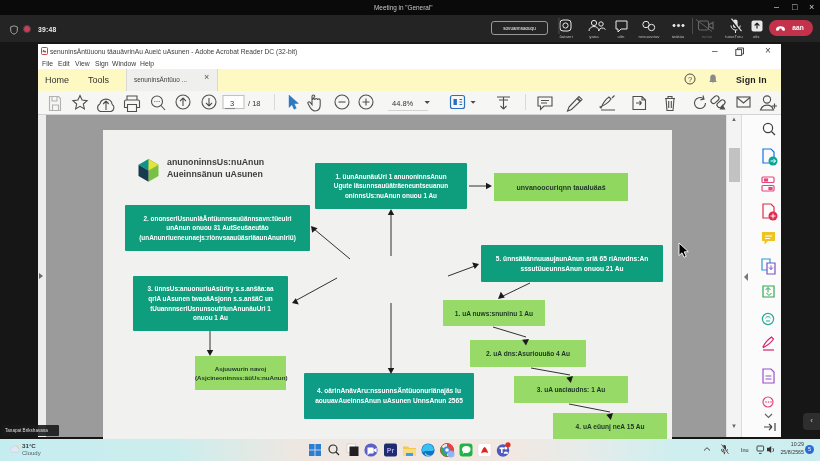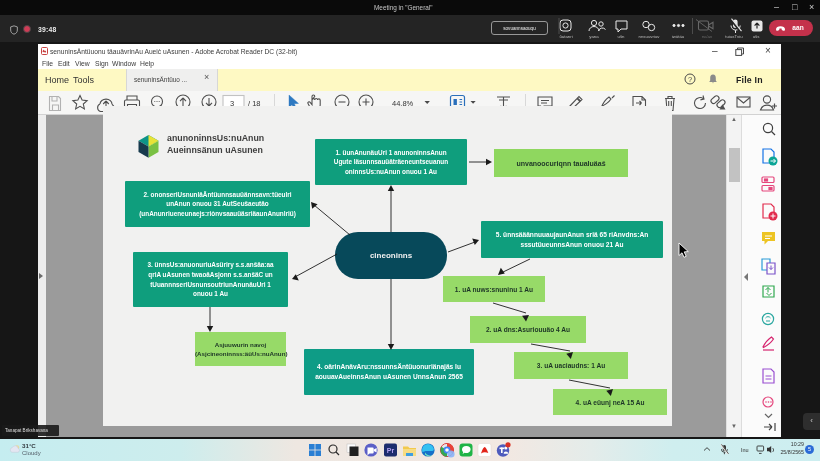--- a/index.html
+++ b/index.html
@@ -19,35 +19,35 @@
 
 #win{left:38px;top:44px;width:743px;height:393px;background:#fff}
 #wtitle{left:0;top:0;width:743px;height:14px;background:#fff;color:#3c3c3c;font-size:6.7px}
 #wtitle .t{position:absolute;left:12px;top:4px}
 .wc2{position:absolute;top:1px;color:#454545;font-size:10px}
 #wmenu{left:0;top:14px;width:743px;height:11px;background:#fff;color:#3a3a3a;font-size:6.8px}
 #wmenu span{position:absolute;top:2px}
 #wtabs{left:0;top:25px;width:743px;height:22px;background:#fef9c3;color:#333}
 #tabactive{position:absolute;left:88px;top:0;width:92px;height:22px;background:#efefee;border-left:1px solid #d7d7d6;border-right:1px solid #d7d7d6}
 #wtabs .home{position:absolute;left:7px;top:6px;font-size:9px}
-#wtabs .tools{position:absolute;left:35px;top:6px;font-size:9px}
+#wtabs .tools{position:absolute;left:50px;top:6px;font-size:9px}
 #wtabs .tabt{position:absolute;left:96px;top:7px;font-size:6.4px;color:#3e3e3e}
 #wtabs .tabx{position:absolute;left:166px;top:3px;font-size:9px;color:#555}
 #signin{position:absolute;left:698px;top:6px;font-size:8.8px;color:#1f1f1f;font-weight:bold;letter-spacing:.2px}
 #wtool{left:0;top:47px;width:743px;height:24px;background:#f6f6f5;border-bottom:1px solid #d2d2d2}
 #navstrip{left:0;top:71px;width:8px;height:322px;background:#ededed}
 #navarrow{left:1px;top:229px;width:0;height:0;border-left:4px solid #6b6b6b;border-top:3.5px solid transparent;border-bottom:3.5px solid transparent}
 #docarea{left:8px;top:71px;width:680px;height:322px;background:#9b9b9b}
 #scrollv{left:688px;top:71px;width:15px;height:322px;background:#f3f3f3;border-left:1px solid #e0e0e0}
 #thumb{position:absolute;left:2px;top:33px;width:11px;height:34px;background:#c2c2c2}
 .scar{position:absolute;left:4px;color:#666;font-size:6px}
 #rail{left:703px;top:71px;width:40px;height:322px;background:#fbfbfb;border-left:1px solid #dcdcdc}
 #railcol{position:absolute;left:706px;top:229px;color:#777;font-size:7px}
 
-#page{left:65px;top:62px;width:569px;height:320px;background:#f1f1f0;position:absolute;overflow:hidden}
+#page{left:65px;top:86px;width:569px;height:320px;background:#f1f1f0;position:absolute;overflow:hidden}
 .gb{position:absolute;background:#0f9e7d;color:#fff;text-align:center;border-radius:1px;display:flex;align-items:center;justify-content:center;font-weight:bold}
 .gb div,.lb div{width:100%}
 .lb{position:absolute;background:#97da68;color:#1d3527;text-align:center;display:flex;align-items:center;justify-content:center;font-weight:bold}
 #ellipse{position:absolute;left:232px;top:126px;width:112px;height:47px;background:#07495a;color:#f0f0f0;border-radius:23px;display:flex;align-items:center;justify-content:center;font-size:8px;font-weight:bold}
 #logohead{position:absolute;left:64px;top:26px;font-size:8.8px;font-weight:bold;color:#3f3f3f;line-height:12px}
 
 #taskbar{left:0,top:439px}
 #taskbar{left:0;top:439px;width:820px;height:22px;background:linear-gradient(90deg,#c5edf0 0%,#cdeded 22%,#eee7e1 36%,#f2e8e2 62%,#e4ecea 72%,#cfeeef 82%,#cdeef0 100%)}
 #nametag{left:2px;top:425px;width:57px;height:11px;background:rgba(25,25,25,.9);border-radius:1px;color:#dedede;font-size:4.6px;line-height:11px;padding-left:3px}
 #wx1{position:absolute;left:22px;top:442px;font-size:6.2px;color:#333a40;font-weight:bold}
@@ -145,21 +145,21 @@
         <span class="tools">Tools</span>
       <span class="tabt">senuninsÄntüuo ...</span>
         <span class="tabx">×</span>
       <svg class="abs" style="left:646px;top:4px" width="12" height="12" viewBox="0 0 12 12">
           <circle cx="6" cy="6" r="5" fill="none" stroke="#4a4a4a" stroke-width="1"></circle>
           <text x="6" y="8.6" font-size="7.5" text-anchor="middle" fill="#4a4a4a" font-family="Liberation Sans">?</text>
         </svg>
       <svg class="abs" style="left:669px;top:4px" width="12" height="12" viewBox="0 0 12 12">
           <path d="M6 1.5 C4 1.5 3.2 3 3.2 5 V7.5 L2.2 9 H9.8 L8.8 7.5 V5 C8.8 3 8 1.5 6 1.5 Z M5 9.5 A1.2 1.2 0 0 0 7 9.5" fill="#8a8a8a"></path>
         </svg>
-      <span id="signin">File In</span>
+      <span id="signin">Sign In</span>
     </div>
     <div id="wtool" class="abs">
     <svg width="743" height="26" viewBox="0 0 743 26">
       <g stroke="#4f4f4f" stroke-width="1.1" fill="none">
         <path d="M11.5 5.5 h9 l2 2 v12 h-11 Z M14 5.5 v4.5 h5 v-4.5 M14.5 14 h6 v5.5 h-6 Z" stroke="#b2b2b2"></path>
         <path d="M42 4.5 l2.1 4.6 5 .5 -3.8 3.4 1.1 5 -4.4 -2.6 -4.4 2.6 1.1 -5 -3.8 -3.4 5 -.5 Z"></path>
         <path d="M62 13 a6 5 0 0 1 12 .2 M62 13 a4 4 0 0 0 .5 7.5 h10.5 a4 4 0 0 0 1 -7.3 M68 10 v9 M68 10 l-2.8 3 M68 10 l2.8 3"></path>
         <path d="M89 9 v-4 h10 v4 M88 9 h12 a1.5 1.5 0 0 1 1.5 1.5 v6 h-3 M89.5 16.5 h-3 v-6 A1.5 1.5 0 0 1 88 9 M89.5 13.5 h9 v7 h-9 Z"></path>
         <circle cx="119" cy="10.5" r="5.5"></circle>
             <path d="M123 14.5 l4 4.5"></path>
@@ -290,21 +290,20 @@
         </div>
       <div class="lb" style="left:367px;top:210px;width:116px;height:27px;font-size:6.6px">
           <div>2. uA dns:Asuriouuäo 4 Au</div>
         </div>
       <div class="lb" style="left:411px;top:246px;width:114px;height:27px;font-size:6.6px">
           <div>3. uA uaciaudns: 1 Au</div>
         </div>
       <div class="lb" style="left:450px;top:283px;width:114px;height:26px;font-size:6.6px">
           <div>4. uA eüunj neA 15 Au</div>
         </div>
-      <div id="ellipse">cineoninns</div>
       <svg class="abs" style="left:0;top:0" width="569" height="320" viewBox="0 0 569 320">
         <g stroke="#1c1c1c" stroke-width="0.9" fill="none">
           <line x1="288" y1="126" x2="288" y2="84"></line>
           <line x1="247" y1="129" x2="211" y2="99"></line>
           <line x1="234" y1="148" x2="192" y2="171"></line>
           <line x1="345" y1="146" x2="372" y2="136"></line>
           <line x1="288" y1="173" x2="288" y2="239"></line>
           <line x1="366" y1="56" x2="385" y2="56"></line>
           <line x1="427" y1="153" x2="398" y2="167"></line>
           <line x1="390" y1="197" x2="423" y2="207"></line>

